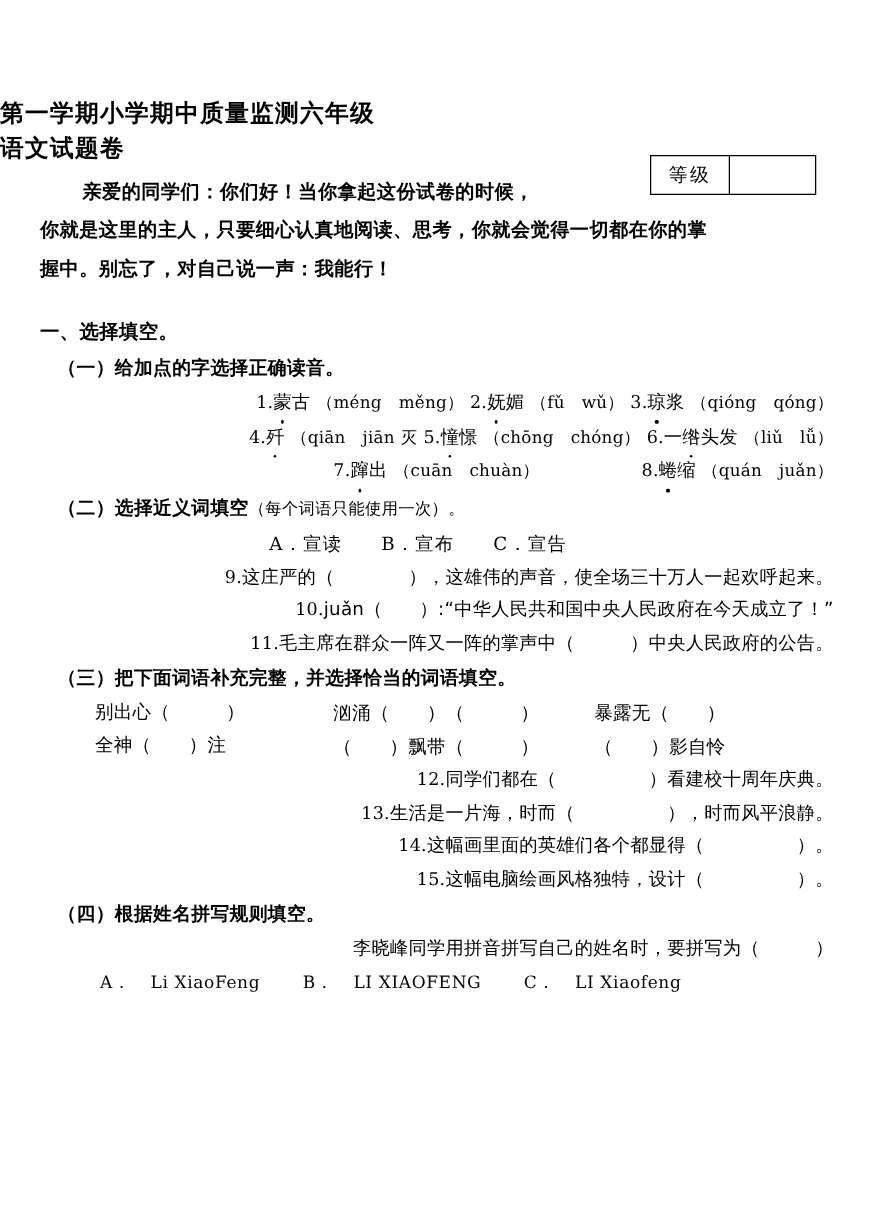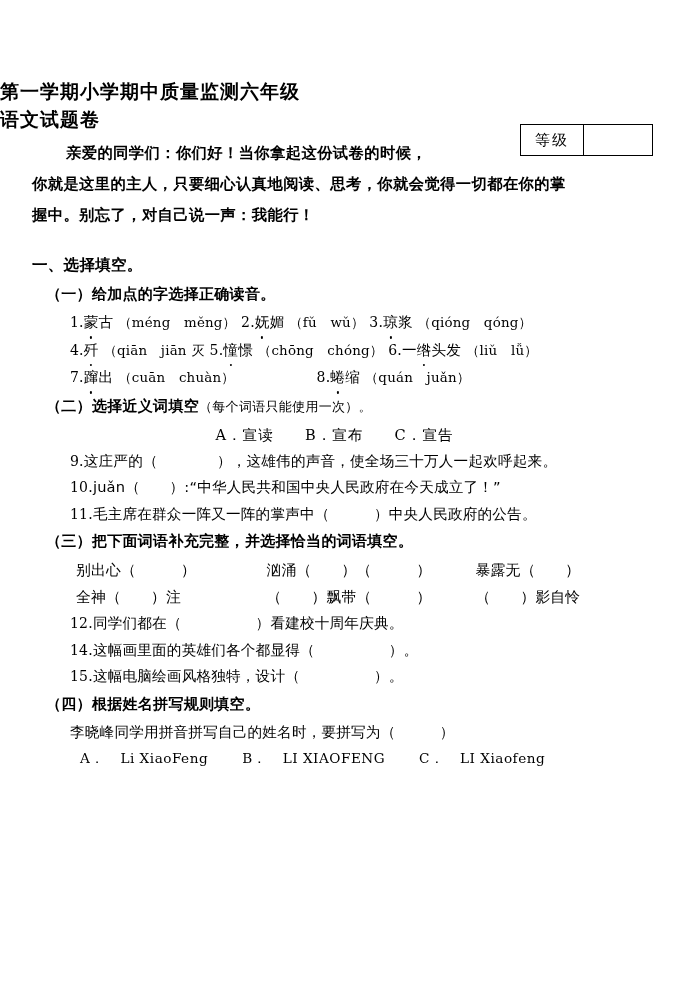--- a/index.html
+++ b/index.html
@@ -58,20 +58,21 @@
   }
   .sub-head .note {
     font-weight:normal; font-size:13px;
     font-family:"DejaVu Serif", serif;
   }
 
   .q-line {
     font-size:14.6px; line-height:26.5px; padding-left:38px;
     letter-spacing:0.2px;
     font-family:"DejaVu Sans", sans-serif;
+    text-align:right;
   }
   .num { font-family:"DejaVu Serif", serif; font-size:14px; }
   .py  { font-family:"DejaVu Serif", serif; font-size:13.4px; }
 
   
   .dot { position:relative; display:inline-block; }
   .dot::after {
     content:""; position:absolute; left:50%; bottom:-3px;
     width:2.2px; height:2.2px; background:#000; border-radius:50%;
     transform:translateX(-50%);
@@ -81,21 +82,21 @@
     text-align:center; font-size:14.6px; line-height:27px;
     font-family:"DejaVu Serif", serif; letter-spacing:1px;
     padding-right:30px;
   }
 
   
   .idiom-row {
     display:flex; padding-left:44px; font-size:14.8px;
     line-height:27px; letter-spacing:0.2px;
   }
-  .idiom-c1 { width:178px; }
+  .idiom-c1 { width:178px;font-family:Liberation Serif, serif; }
   .idiom-c2 { width:218px;margin-left:20px; }
   .idiom-c3 { width:200px; }
 
   .name-options {
     font-family:"DejaVu Serif", serif; font-size:13.6px;
     line-height:27px; padding-left:48px; letter-spacing:0.5px;
   }
   .name-options .gap { display:inline-block; width:16px; }
 
   .last-head {
@@ -185,20 +186,23 @@
     <div class="idiom-row">
       <span class="idiom-c1">全神（　　）注</span>
       <span class="idiom-c2">（　　）飘带（　　　）</span>
       <span class="idiom-c3">（　　）影自怜</span>
     </div>
 
     <div class="q-line">
       <span class="num">12.</span><span>同学们都在（</span><span class="blank">　　　　　</span><span>）看建校十周年庆典。</span>
     </div>
     <div class="q-line">
+      <span class="num">13.</span><span>生活是一片海，时而（</span><span class="blank">　　　　　</span><span>），时而风平浪静。</span>
+    </div>
+    <div class="q-line">
       <span class="num">14.</span><span>这幅画里面的英雄们各个都显得（</span><span class="blank">　　　　　</span><span>）。</span>
     </div>
     <div class="q-line">
       <span class="num">15.</span><span>这幅电脑绘画风格独特，设计（</span><span class="blank">　　　　　</span><span>）。</span>
     </div>
 
     <div class="sub-head">（四）根据姓名拼写规则填空。</div>
     <div class="q-line">李晓峰同学用拼音拼写自己的姓名时，要拼写为（　　　）</div>
     <div class="name-options">
       <span>A．</span><span class="gap"></span><span>Li XiaoFeng</span><span class="gap" style="width:34px"></span><span>B．</span><span class="gap"></span><span>LI XIAOFENG</span><span class="gap" style="width:34px"></span><span>C．</span><span class="gap"></span><span>LI Xiaofeng</span>

